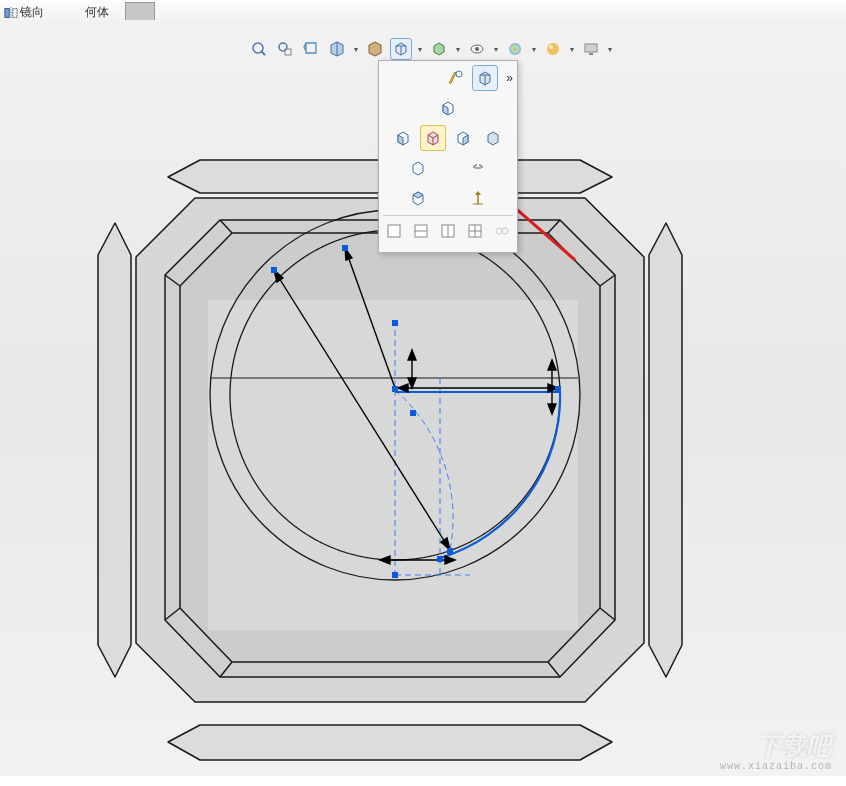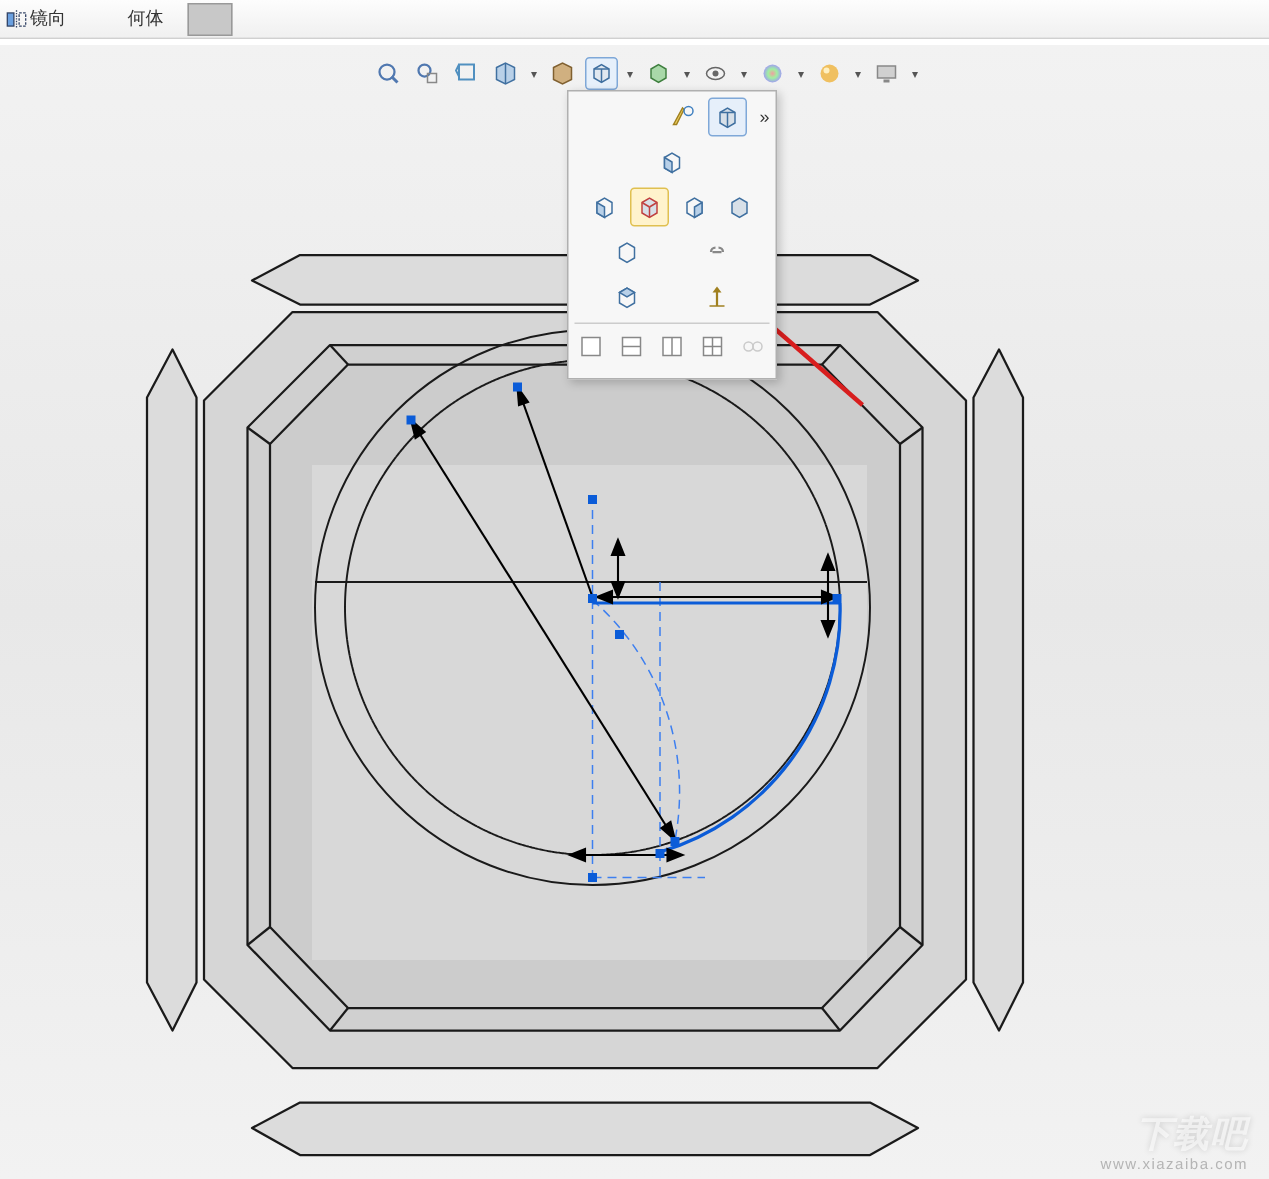--- a/index.html
+++ b/index.html
@@ -81,21 +81,21 @@
   background: #fff3cc;
   border: 1px solid #e0c050;
 }
 .flyout-btn.active {
   background: #e6effa;
   border: 1px solid #7fa8d8;
 }
 .divider-h { height: 1px; background: #ccc; margin: 2px 0; }
 .viewport {
   position: absolute;
-  top: 30px; left: 0;
+  top: 20px; left: 0;
   width: 846px; height: 756px;
   background: linear-gradient(#f2f2f2, #e8e8e8 50%, #f2f2f2);
 }
 .viewport svg { position: absolute; top: 0; left: 0; }
 .watermark {
   position: absolute;
   bottom: 14px; right: 14px;
   font-size: 24px;
   font-family: "Times New Roman", serif;
   font-style: italic;
@@ -103,20 +103,21 @@
   color: rgba(255,255,255,0.6);
   text-shadow: 0 0 4px rgba(0,0,0,0.15);
   letter-spacing: 1px;
 }
 .watermark-sub {
   position: absolute;
   bottom: 4px; right: 14px;
   font-size: 10px;
   color: rgba(120,120,120,0.5);
   letter-spacing: 1px;
+  font-family: Liberation Mono, monospace;
 }
 </style>
 </head>
 <body>
 
 <div class="top-ribbon">
   <div class="ribbon-item">
     <svg class="small-icon" viewBox="0 0 16 16">
         <rect x="1" y="3" width="5" height="10" fill="#6aa0e0" stroke="#346"></rect>
         <rect x="10" y="3" width="5" height="10" fill="none" stroke="#346" stroke-dasharray="2 1"></rect>

